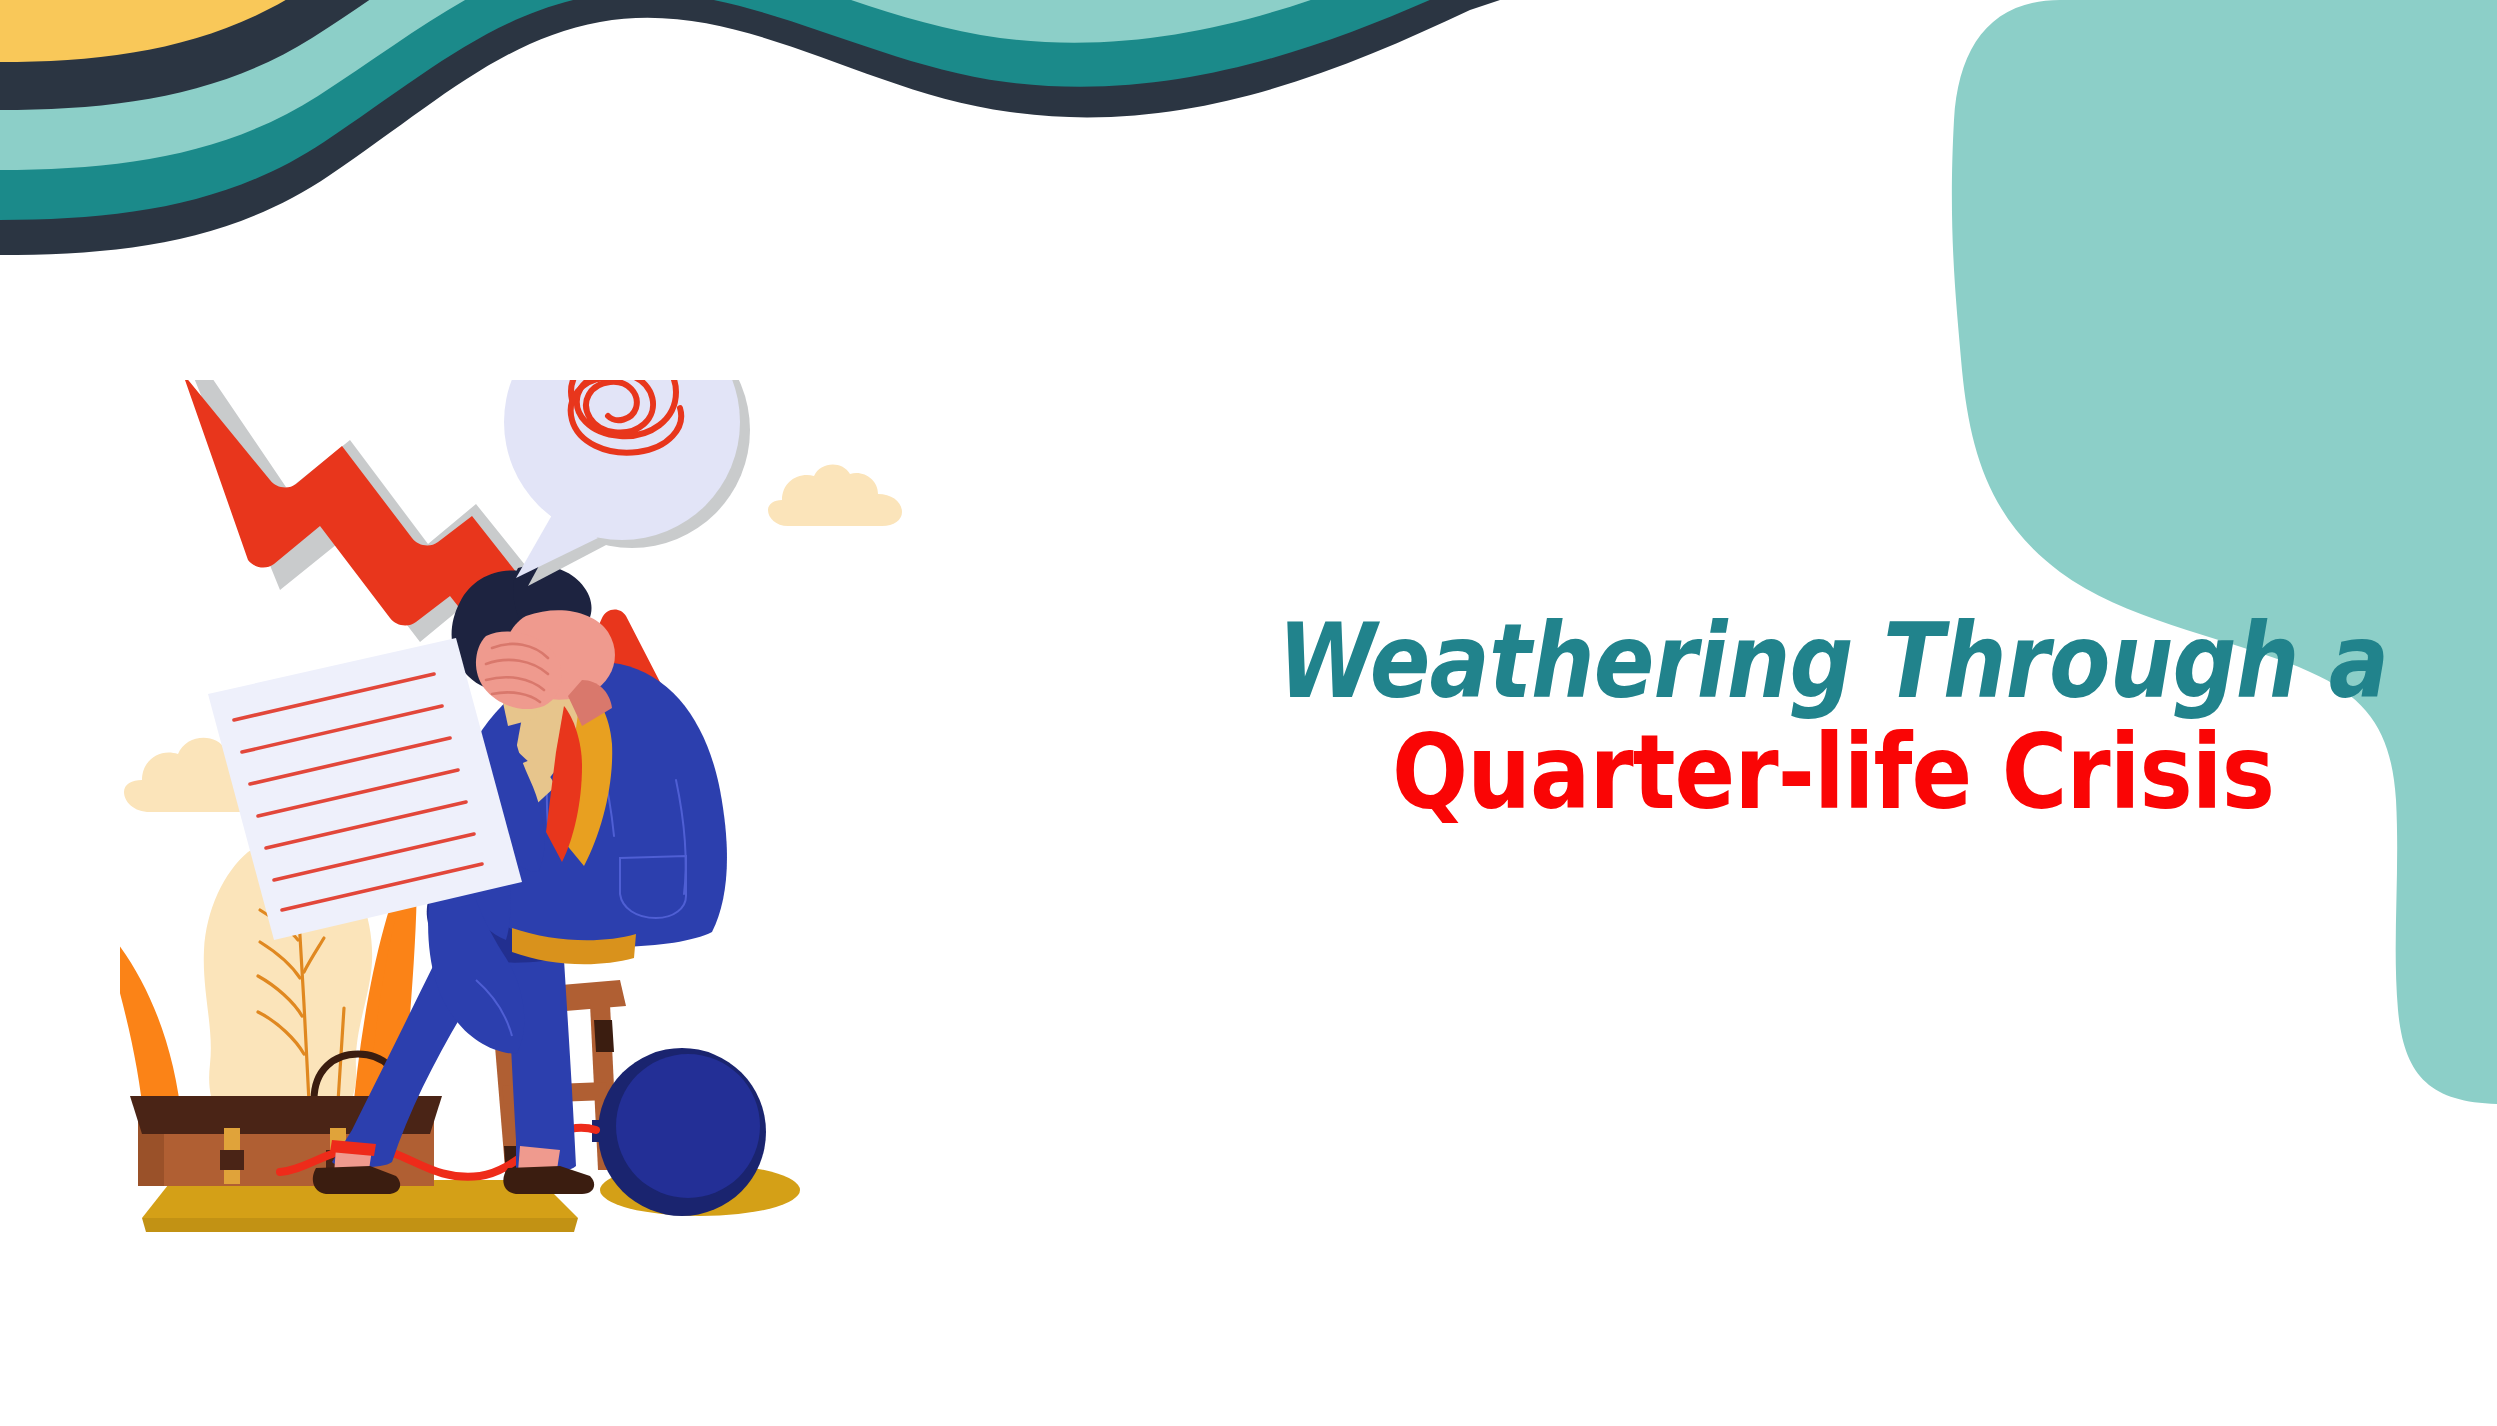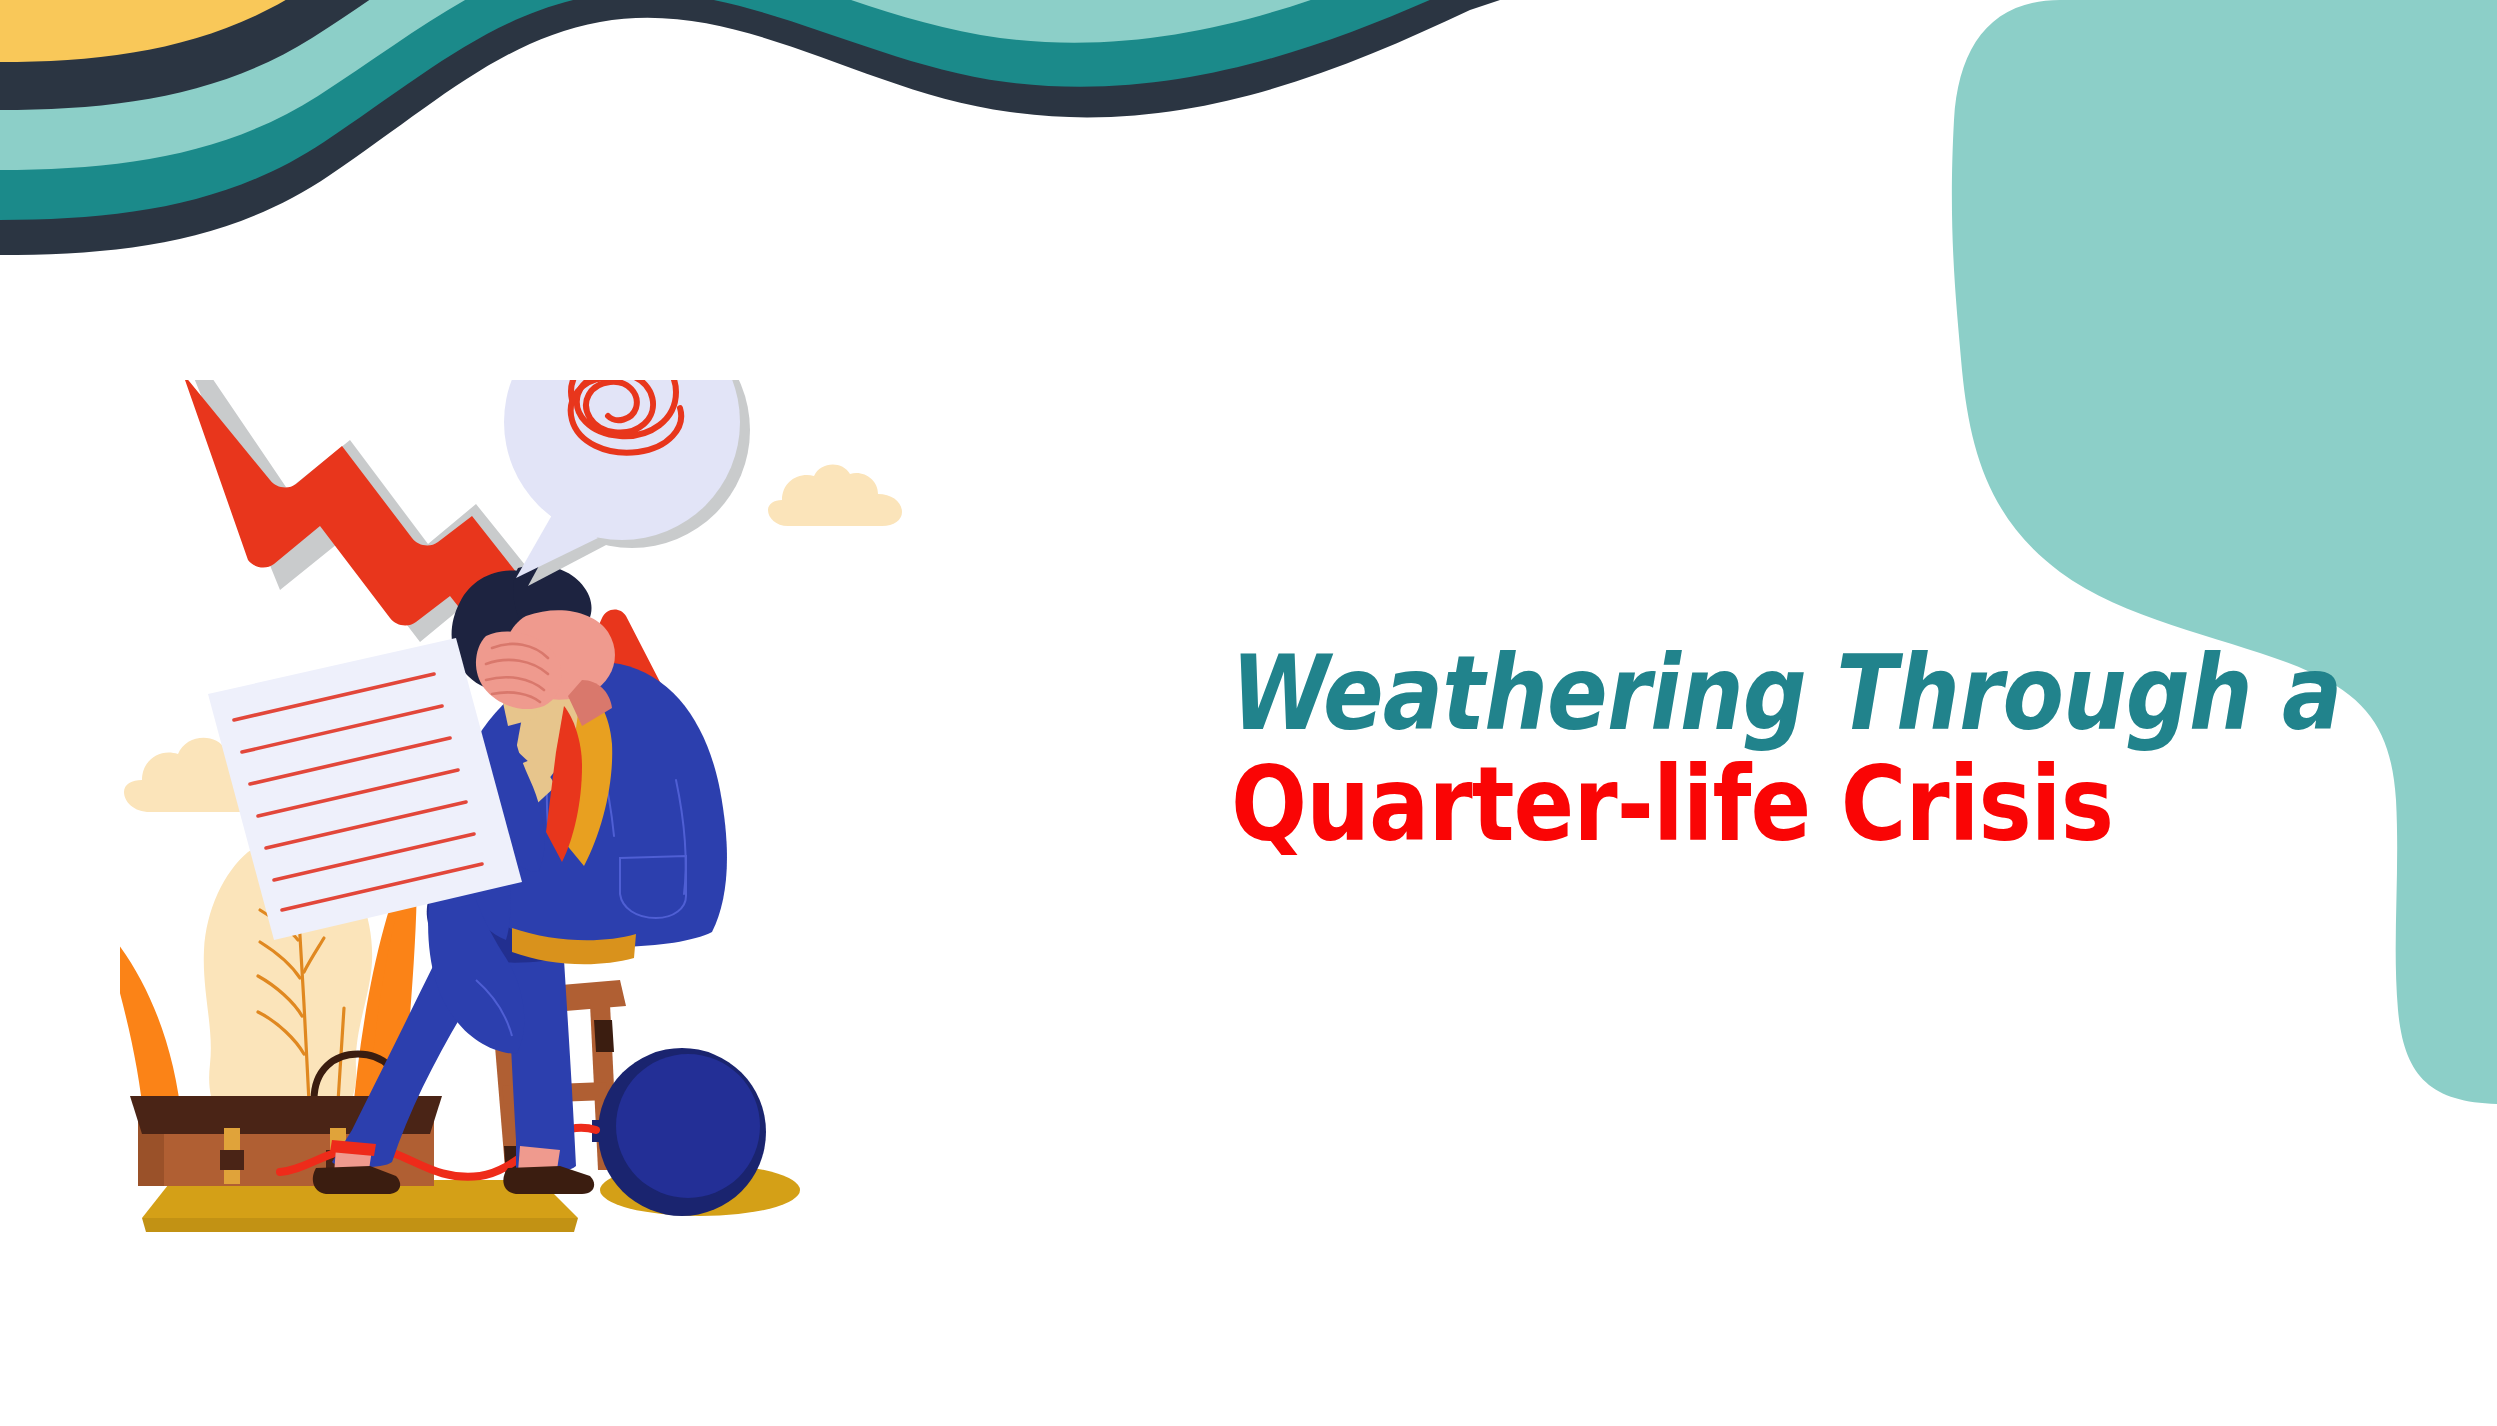--- a/index.html
+++ b/index.html
@@ -26,23 +26,23 @@
   #bg-blob  { width: 2497px; height: 1426px; }
   #illustration {
     left: 120px;
     top: 380px;
     width: 1000px;
     height: 900px;
   }
   #title-block {
     position: absolute;
     left: 1035px;
-    top: 640px;
+    top: 608px;
     width: 1400px;
-    text-align: left;
+    text-align: center;
   }
   .title-line-1 {
     display: block;
     font-family: "DejaVu Sans", sans-serif;
     font-style: italic;
     font-weight: bold;
     font-size: 104px;
     line-height: 1.02;
     letter-spacing: -1px;
     color: #21838c;

